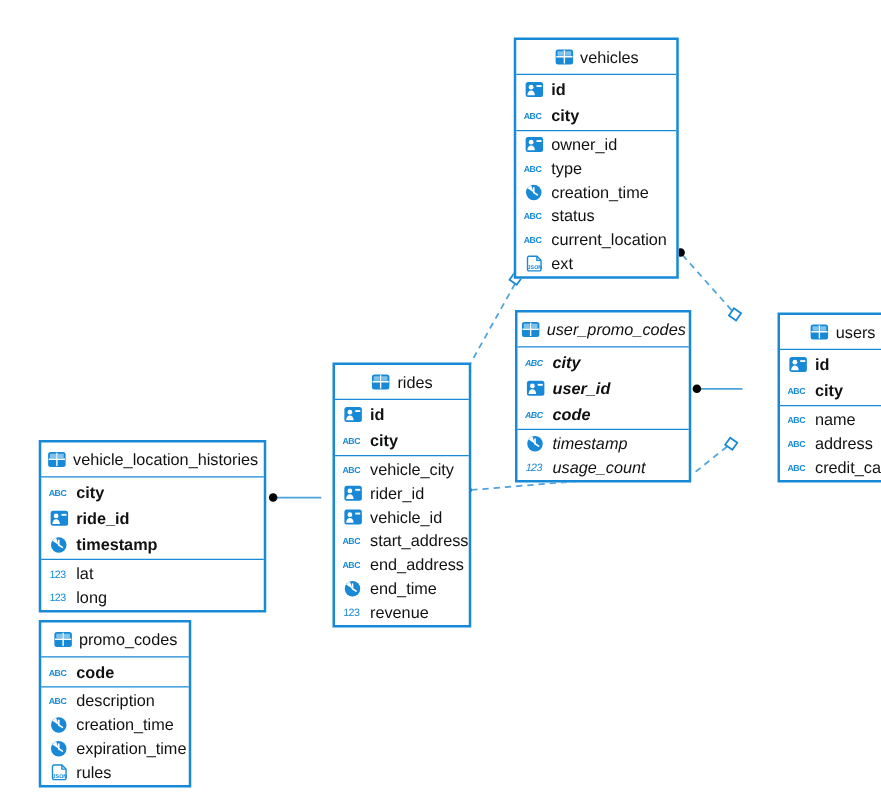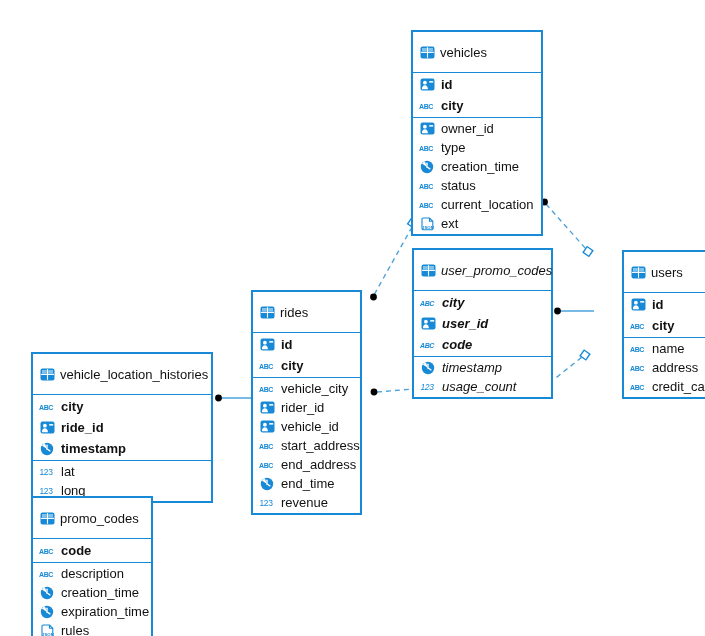--- a/index.html
+++ b/index.html
@@ -6,22 +6,22 @@
   .canvas {
     position:relative; width:705px; height:636px; background:#ffffff;
     font-family:"Liberation Sans", sans-serif; overflow:hidden;
   }
   .conn-layer { position:absolute; left:0; top:0; width:705px; height:636px; pointer-events:none; }
   .table-node {
     position:absolute; box-sizing:border-box; background:#ffffff;
     border:2px solid var(--accent,#1789d6); z-index:2;
   }
   .table-header {
-    display:flex; align-items:center; gap:5px;
-    height:41px; box-sizing:border-box; padding:0 6px;
+    display:flex; align-items:center; justify-content:center; gap:5px;
+    height:28px; box-sizing:border-box; padding:0 6px;
     border-bottom:1.5px solid var(--accent,#1789d6);
     font-size:13px; color:#111; white-space:nowrap;
   }
   .section { box-sizing:border-box; padding:1px 0; }
   .section.pk { border-bottom:1.5px solid var(--accent,#1789d6); }
   .field-row {
     display:flex; align-items:center; gap:6px; height:19px;
     padding:0 6px; font-size:13px; color:#111; white-space:nowrap;
   }
   .section.pk .field-row { font-weight:bold; height:21px; }
@@ -259,21 +259,21 @@
         <div class="field-row">
           <span class="f-icon">
             <svg width="16" height="13" viewBox="0 0 16 13">
       <text x="0" y="9.5" font-family="Liberation Sans, sans-serif" font-size="7" font-weight="bold" fill="#1789d6" letter-spacing="-0.4">ABC</text>
             </svg>
           </span>
           <span>credit_card</span>
         </div>
       </div>
     </div>
-    <div class="table-node" style="left: 251px; top: 290px; width: 111px;">
+    <div class="table-node" style="left: 266px; top: 290px; width: 111px;">
       <div class="table-header">
         <span class="f-icon">
           <svg width="15" height="13" viewBox="0 0 15 13">
       <rect x="0.5" y="0.5" width="14" height="12" rx="2" fill="#1789d6"></rect>
       <rect x="2" y="2" width="4.8" height="3.6" fill="#7fc2ec"></rect>
       <rect x="8.2" y="2" width="4.8" height="3.6" fill="#7fc2ec"></rect>
       <line x1="1" y1="6.4" x2="14" y2="6.4" stroke="#fff" stroke-width="1.1"></line>
       <line x1="7.5" y1="1.2" x2="7.5" y2="11.8" stroke="#fff" stroke-width="1.1"></line>
           </svg>
         </span>

